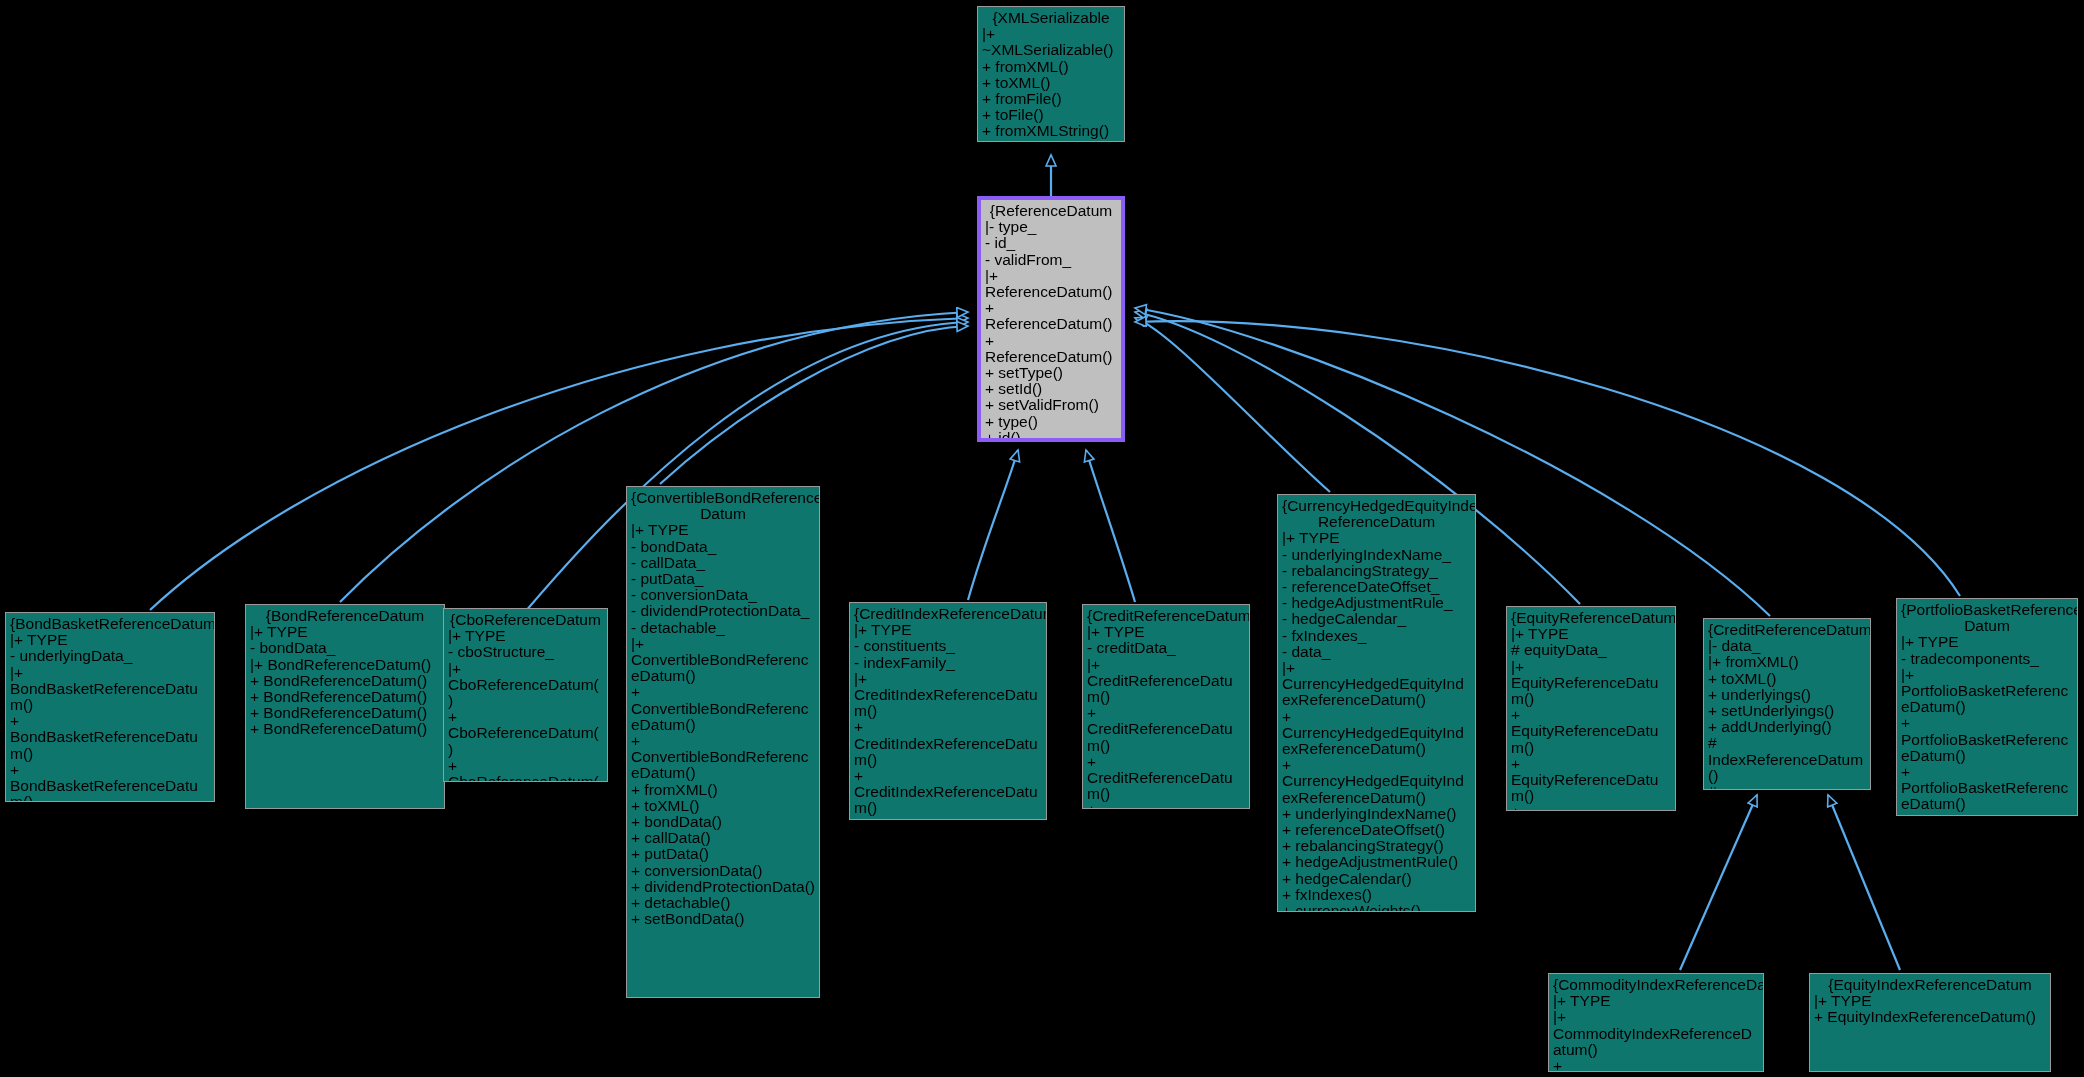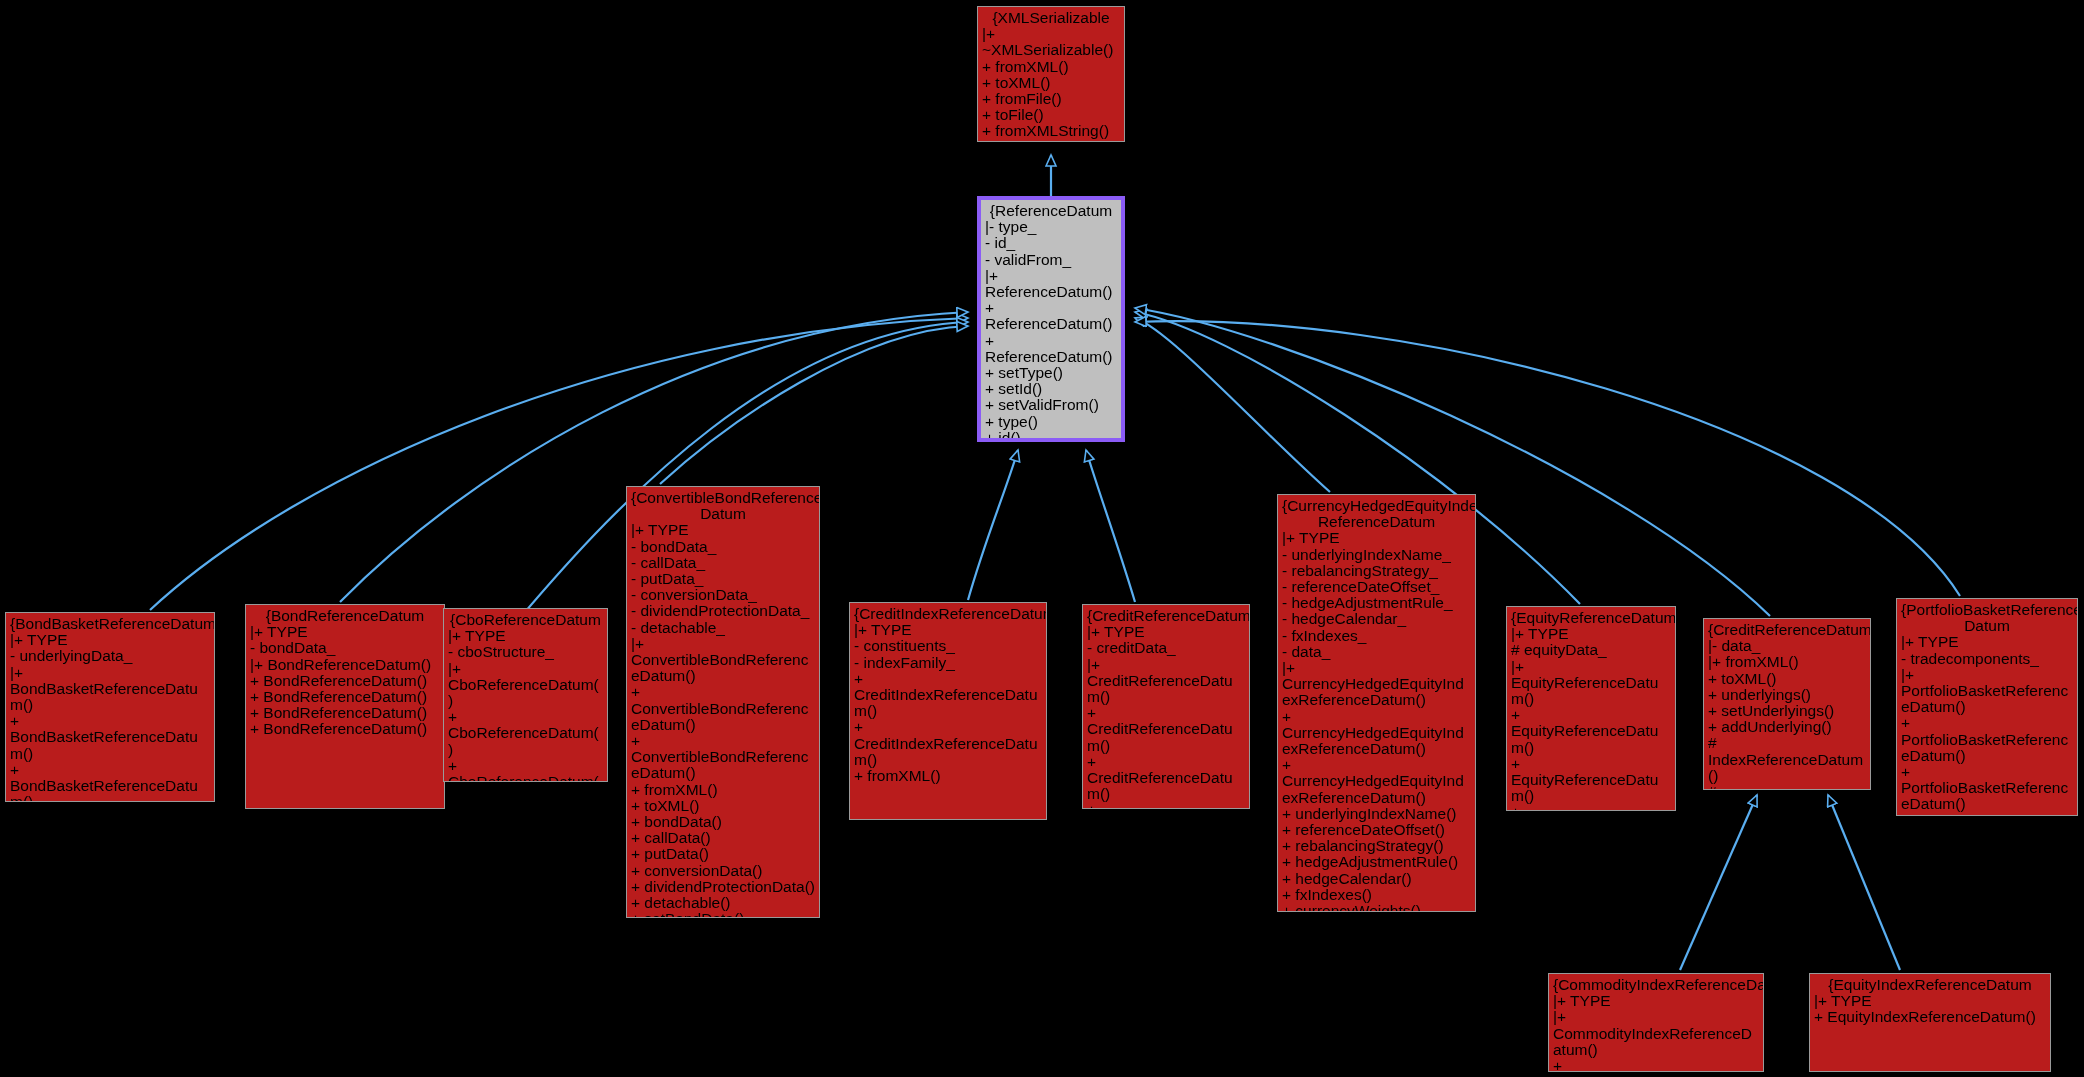--- a/index.html
+++ b/index.html
@@ -4,21 +4,21 @@
 <style>
   html,body{margin:0;padding:0;background:#000;}
   body{
     width:2084px;height:1077px;position:relative;overflow:hidden;
     font-family:"Liberation Sans","DejaVu Sans",sans-serif;
   }
   #canvas{position:absolute;left:0;top:0;width:2084px;height:1077px;}
   svg.edges{position:absolute;left:0;top:0;width:2084px;height:1077px;pointer-events:none;}
   .node{
     position:absolute;
-    background:#b91c1c;
+    background:#0f766e;
     border:1px solid #9a9a9a;
     box-sizing:border-box;
     color:#000;
     font-size:15.5px;
     line-height:16.2px;
     padding:3px 4px 3px 4px;
     white-space:normal;
     overflow:hidden;
   }
   .node.root{
@@ -120,21 +120,21 @@
   <div class="node" style="left:443px;top:608px;width:165px;height:174px;">
     <div class="title">{CboReferenceDatum</div>
     <div class="member">|+ TYPE</div>
     <div class="member">- cboStructure_</div>
     <div class="member">|+ CboReferenceDatum()</div>
     <div class="member">+ CboReferenceDatum()</div>
     <div class="member">+ CboReferenceDatum()</div>
 
   </div>
 
-  <div class="node" style="left:626px;top:486px;width:194px;height:432px;">
+  <div class="node" style="left:626px;top:486px;width:194px;height:512px;">
     <div class="title">{ConvertibleBondReference
 Datum</div>
     <div class="member">|+ TYPE</div>
     <div class="member">- bondData_</div>
     <div class="member">- callData_</div>
     <div class="member">- putData_</div>
     <div class="member">- conversionData_</div>
     <div class="member">- dividendProtectionData_</div>
     <div class="member">- detachable_</div>
     <div class="member">|+ ConvertibleBondReferenceDatum()</div>
@@ -150,20 +150,21 @@
     <div class="member">+ detachable()</div>
     <div class="member">+ setBondData()</div>
 
   </div>
 
   <div class="node" style="left:849px;top:602px;width:198px;height:218px;">
     <div class="title">{CreditIndexReferenceDatum</div>
     <div class="member">|+ TYPE</div>
     <div class="member">- constituents_</div>
     <div class="member">- indexFamily_</div>
+    <div class="member">|+ CreditIndexReferenceDatum()</div>
     <div class="member">+ CreditIndexReferenceDatum()</div>
     <div class="member">+ CreditIndexReferenceDatum()</div>
     <div class="member">+ fromXML()</div>
 
   </div>
 
   <div class="node" style="left:1082px;top:604px;width:168px;height:205px;">
     <div class="title">{CreditReferenceDatum</div>
     <div class="member">|+ TYPE</div>
     <div class="member">- creditData_</div>

